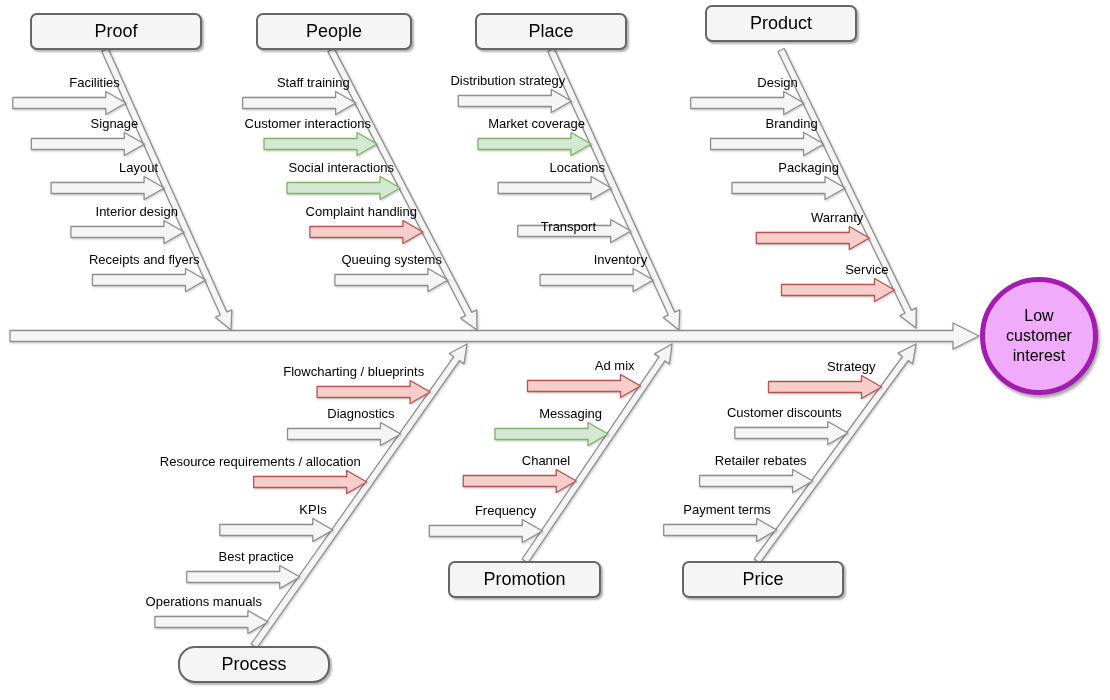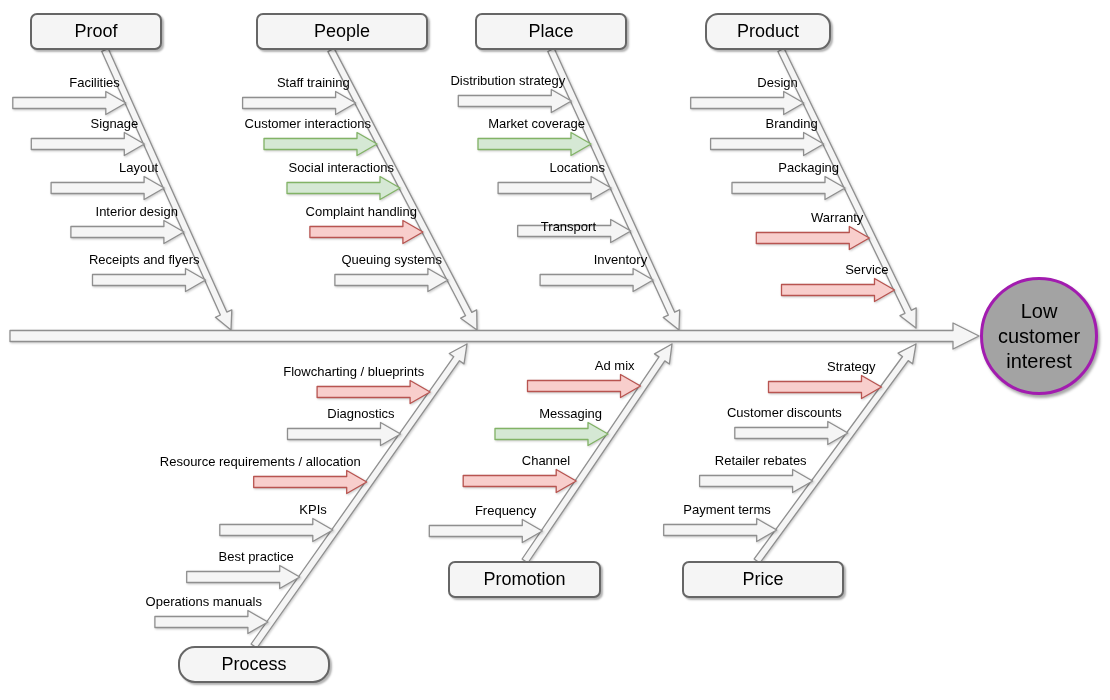--- a/index.html
+++ b/index.html
@@ -26,27 +26,27 @@
     position:absolute;
     white-space:nowrap;
     font-size:13px;
     line-height:16px;
     color:#000;
   }
   .effect-node{
     position:absolute;
     left:980px;top:277px;width:118px;height:118px;
     box-sizing:border-box;
-    background:#a3a3a3;
-    border:3px solid #a21caf;
+    background:#f0abfc;
+    border:5px solid #a21caf;
     border-radius:50%;
     box-shadow:2px 3px 3px rgba(0,0,0,0.35);
     display:flex;align-items:center;justify-content:center;
     text-align:center;
-    font-size:20px;line-height:1.25;color:#000;
+    font-size:16px;line-height:1.25;color:#000;
     padding:0 13px;
   }
 </style>
 </head>
 <body>
 
 <div class="canvas">
   <svg id="diagram-svg" width="1110" height="700">
       <polygon points="101.8,51.4 220.4,315.0 215.4,317.3 231.0,330.0 231.8,309.9 226.8,312.1 108.2,48.6" fill="#f5f5f5" stroke="#8f8f8f" stroke-width="1.3" stroke-linejoin="round" class="shadowed"></polygon>
       <polygon points="327.9,51.6 465.6,315.7 460.7,318.2 477.0,330.0 476.7,309.9 471.8,312.4 334.1,48.4" fill="#f5f5f5" stroke="#8f8f8f" stroke-width="1.3" stroke-linejoin="round" class="shadowed"></polygon>
@@ -85,45 +85,45 @@
       <polygon points="527.5,391.5 620.5,391.5 620.5,397.5 640.5,386.0 620.5,374.5 620.5,380.5 527.5,380.5" fill="#f8cecc" stroke="#b85450" stroke-width="1.3" stroke-linejoin="round" class="shadowed"></polygon>
       <polygon points="495.0,439.5 588.0,439.5 588.0,445.5 608.0,434.0 588.0,422.5 588.0,428.5 495.0,428.5" fill="#d5e8d4" stroke="#82b366" stroke-width="1.3" stroke-linejoin="round" class="shadowed"></polygon>
       <polygon points="463.2,486.5 556.2,486.5 556.2,492.5 576.2,481.0 556.2,469.5 556.2,475.5 463.2,475.5" fill="#f8cecc" stroke="#b85450" stroke-width="1.3" stroke-linejoin="round" class="shadowed"></polygon>
       <polygon points="429.3,536.5 522.3,536.5 522.3,542.5 542.3,531.0 522.3,519.5 522.3,525.5 429.3,525.5" fill="#f5f5f5" stroke="#8f8f8f" stroke-width="1.3" stroke-linejoin="round" class="shadowed"></polygon>
       <polygon points="768.5,392.5 861.5,392.5 861.5,398.5 881.5,387.0 861.5,375.5 861.5,381.5 768.5,381.5" fill="#f8cecc" stroke="#b85450" stroke-width="1.3" stroke-linejoin="round" class="shadowed"></polygon>
       <polygon points="734.8,438.5 827.8,438.5 827.8,444.5 847.8,433.0 827.8,421.5 827.8,427.5 734.8,427.5" fill="#f5f5f5" stroke="#8f8f8f" stroke-width="1.3" stroke-linejoin="round" class="shadowed"></polygon>
       <polygon points="699.6,486.5 792.6,486.5 792.6,492.5 812.6,481.0 792.6,469.5 792.6,475.5 699.6,475.5" fill="#f5f5f5" stroke="#8f8f8f" stroke-width="1.3" stroke-linejoin="round" class="shadowed"></polygon>
       <polygon points="663.7,535.5 756.7,535.5 756.7,541.5 776.7,530.0 756.7,518.5 756.7,524.5 663.7,524.5" fill="#f5f5f5" stroke="#8f8f8f" stroke-width="1.3" stroke-linejoin="round" class="shadowed"></polygon>
     </svg>
   <div id="nodes-layer">
-      <div class="category-box" style="left: 30px; top: 13px; width: 132px; height: 37px;">
+      <div class="category-box" style="left: 30px; top: 13px; width: 172px; height: 37px;">
         <span>Proof</span>
       </div>
       <div class="cause-label" style="right: 990.15px; top: 75px;">Facilities</div>
       <div class="cause-label" style="right: 971.7px; top: 116px;">Signage</div>
       <div class="cause-label" style="right: 951.9px; top: 160px;">Layout</div>
       <div class="cause-label" style="right: 932.1px; top: 204px;">Interior design</div>
       <div class="cause-label" style="right: 910.5px; top: 252px;">Receipts and flyers</div>
-      <div class="category-box" style="left: 256px; top: 13px; width: 172px; height: 37px;">
+      <div class="category-box" style="left: 256px; top: 13px; width: 156px; height: 37px;">
         <span>People</span>
       </div>
       <div class="cause-label" style="right: 760.364px; top: 75px;">Staff training</div>
       <div class="cause-label" style="right: 738.986px; top: 116px;">Customer interactions</div>
       <div class="cause-label" style="right: 716.043px; top: 160px;">Social interactions</div>
       <div class="cause-label" style="right: 693.1px; top: 204px;">Complaint handling</div>
       <div class="cause-label" style="right: 668.071px; top: 252px;">Queuing systems</div>
       <div class="category-box" style="left: 475px; top: 13px; width: 152px; height: 37px;">
         <span>Place</span>
       </div>
       <div class="cause-label" style="right: 544.686px; top: 73px;">Distribution strategy</div>
       <div class="cause-label" style="right: 525.029px; top: 116px;">Market coverage</div>
       <div class="cause-label" style="right: 504.914px; top: 160px;">Locations</div>
       <div class="cause-label" style="right: 514px; top: 203px; margin-top: 16px;">Transport</div>
       <div class="cause-label" style="right: 462.857px; top: 252px;">Inventory</div>
-      <div class="category-box" style="left: 705px; top: 13px; width: 126px; height: 37px; border-radius: 13px;">
+      <div class="category-box" style="left: 705px; top: 5px; width: 152px; height: 37px;">
         <span>Product</span>
       </div>
       <div class="cause-label" style="right: 312.263px; top: 75px;">Design</div>
       <div class="cause-label" style="right: 292.353px; top: 116px;">Branding</div>
       <div class="cause-label" style="right: 270.986px; top: 160px;">Packaging</div>
       <div class="cause-label" style="right: 246.705px; top: 210px;">Warranty</div>
       <div class="cause-label" style="right: 221.453px; top: 262px;">Service</div>
       <div class="category-box" style="left: 178px; top: 646px; width: 152px; height: 37px; border-radius: 17px;">
         <span>Process</span>
       </div>

